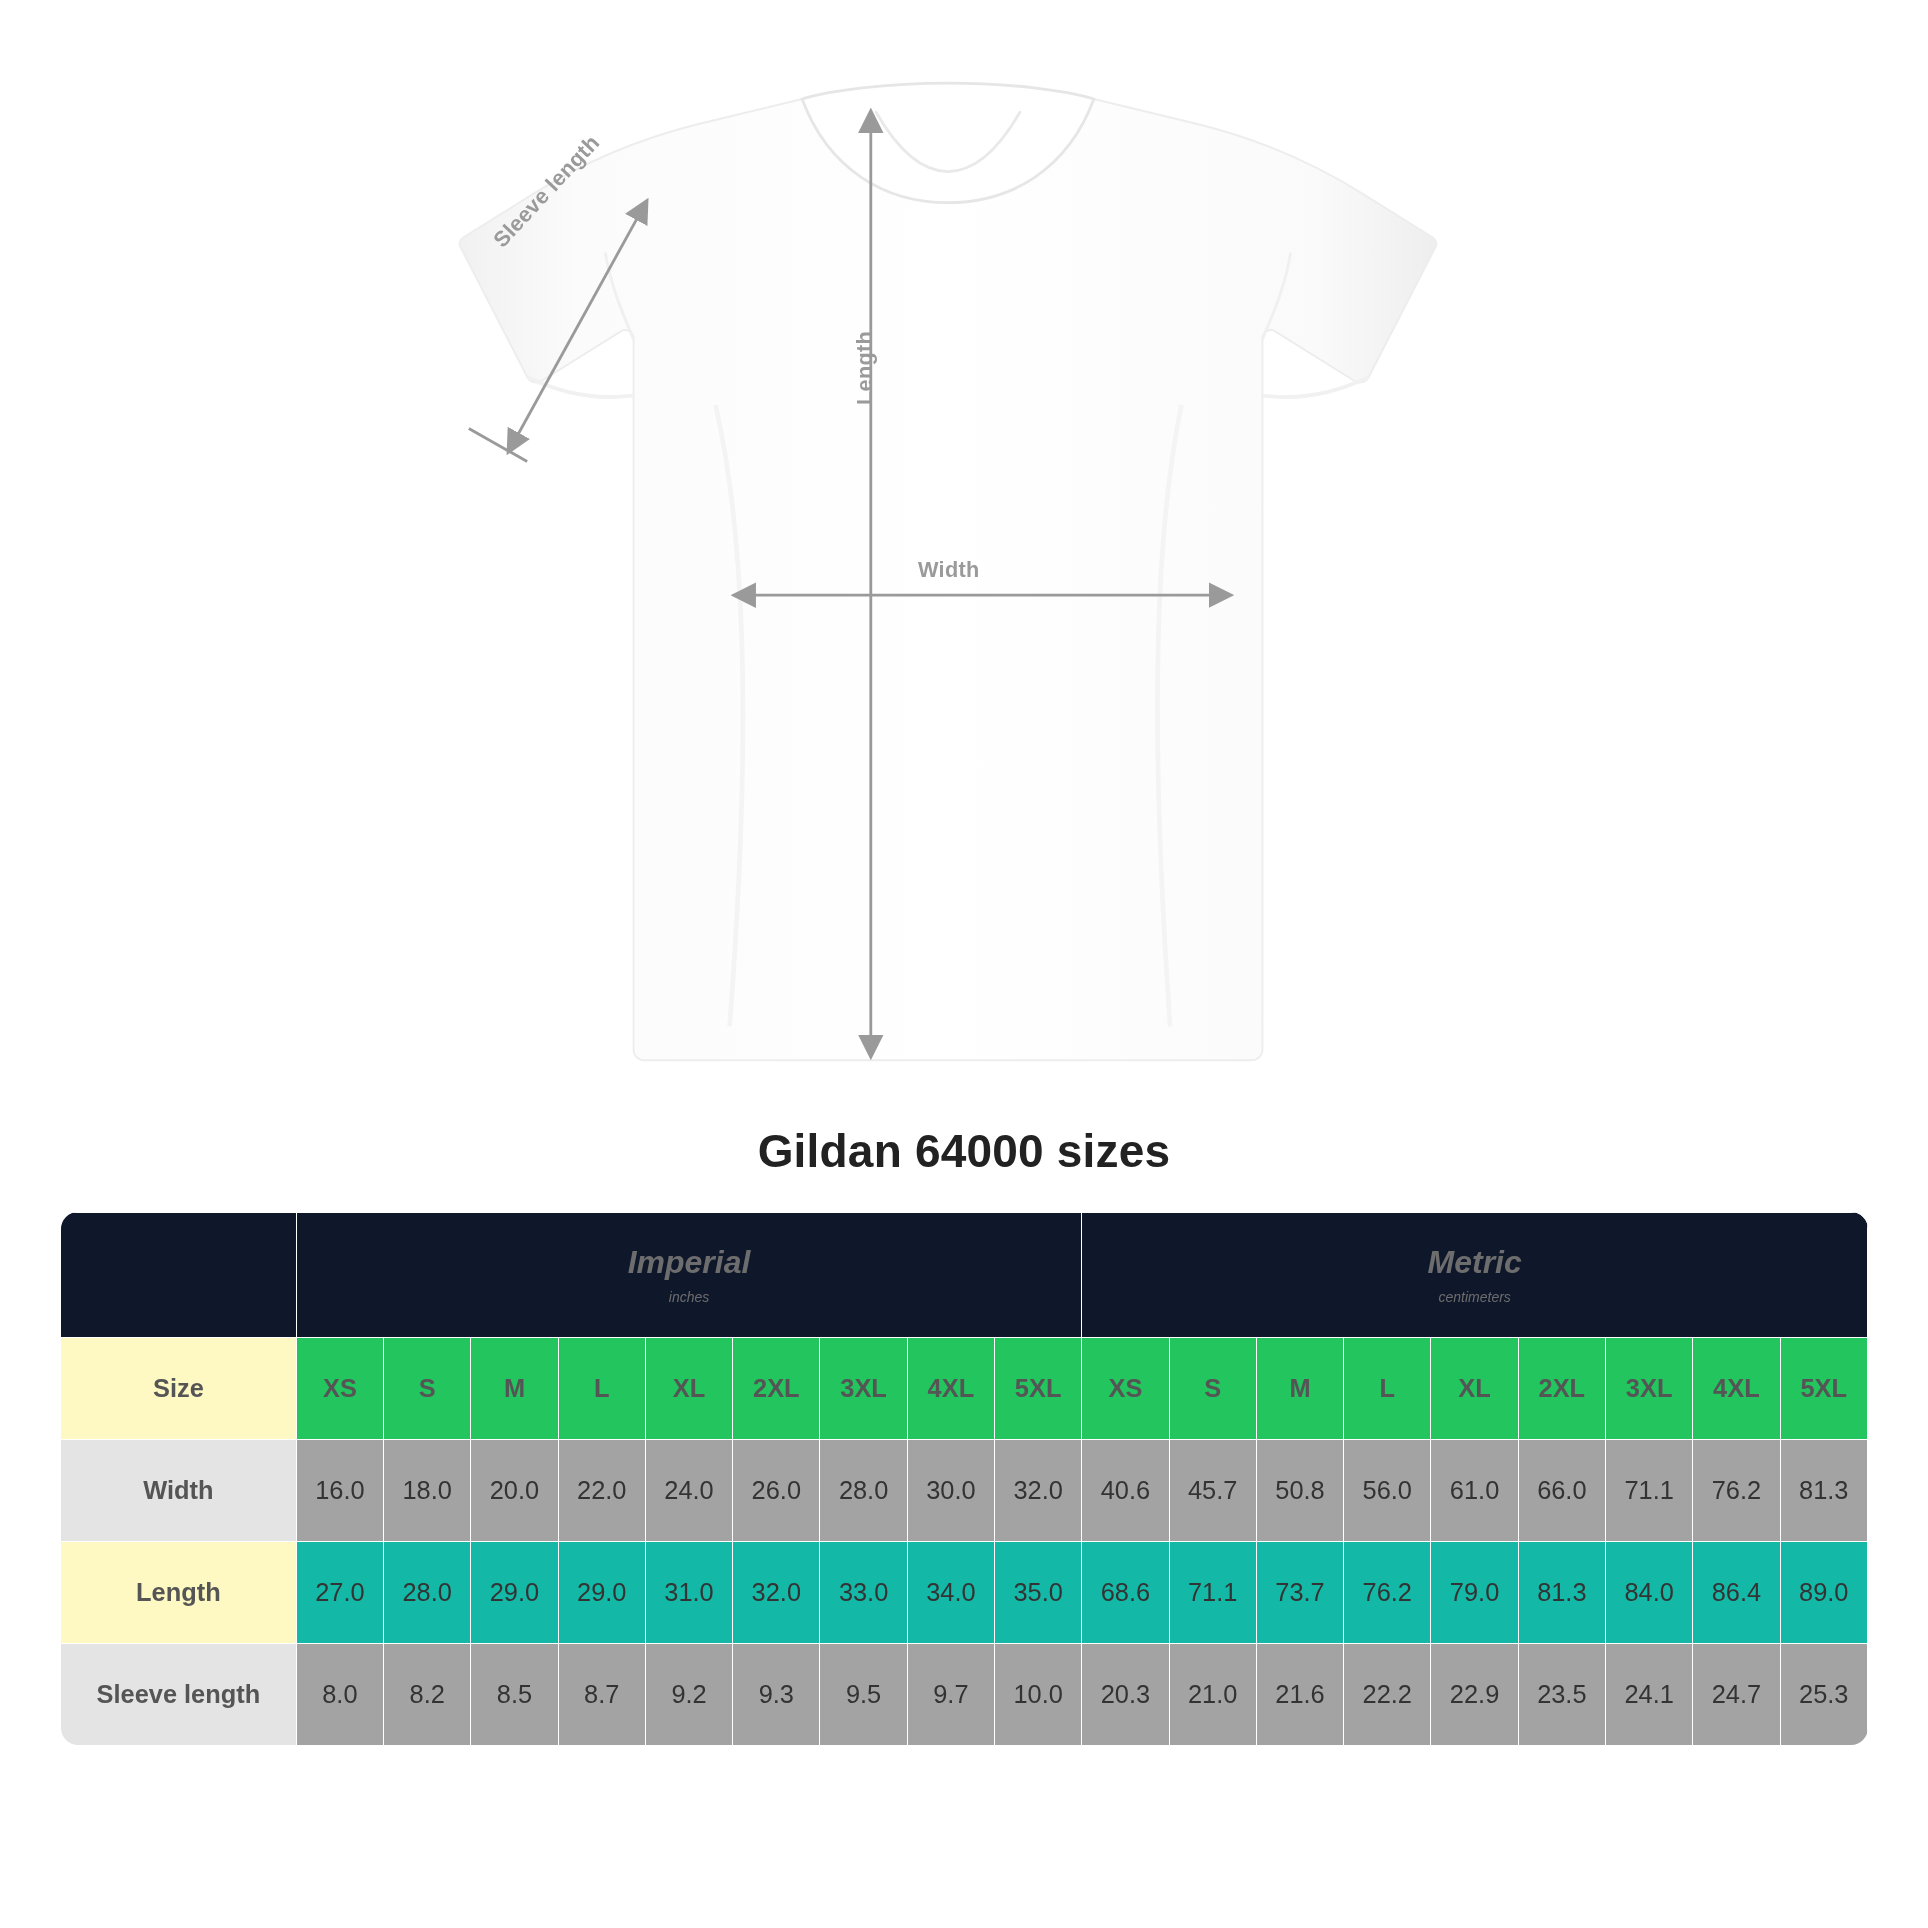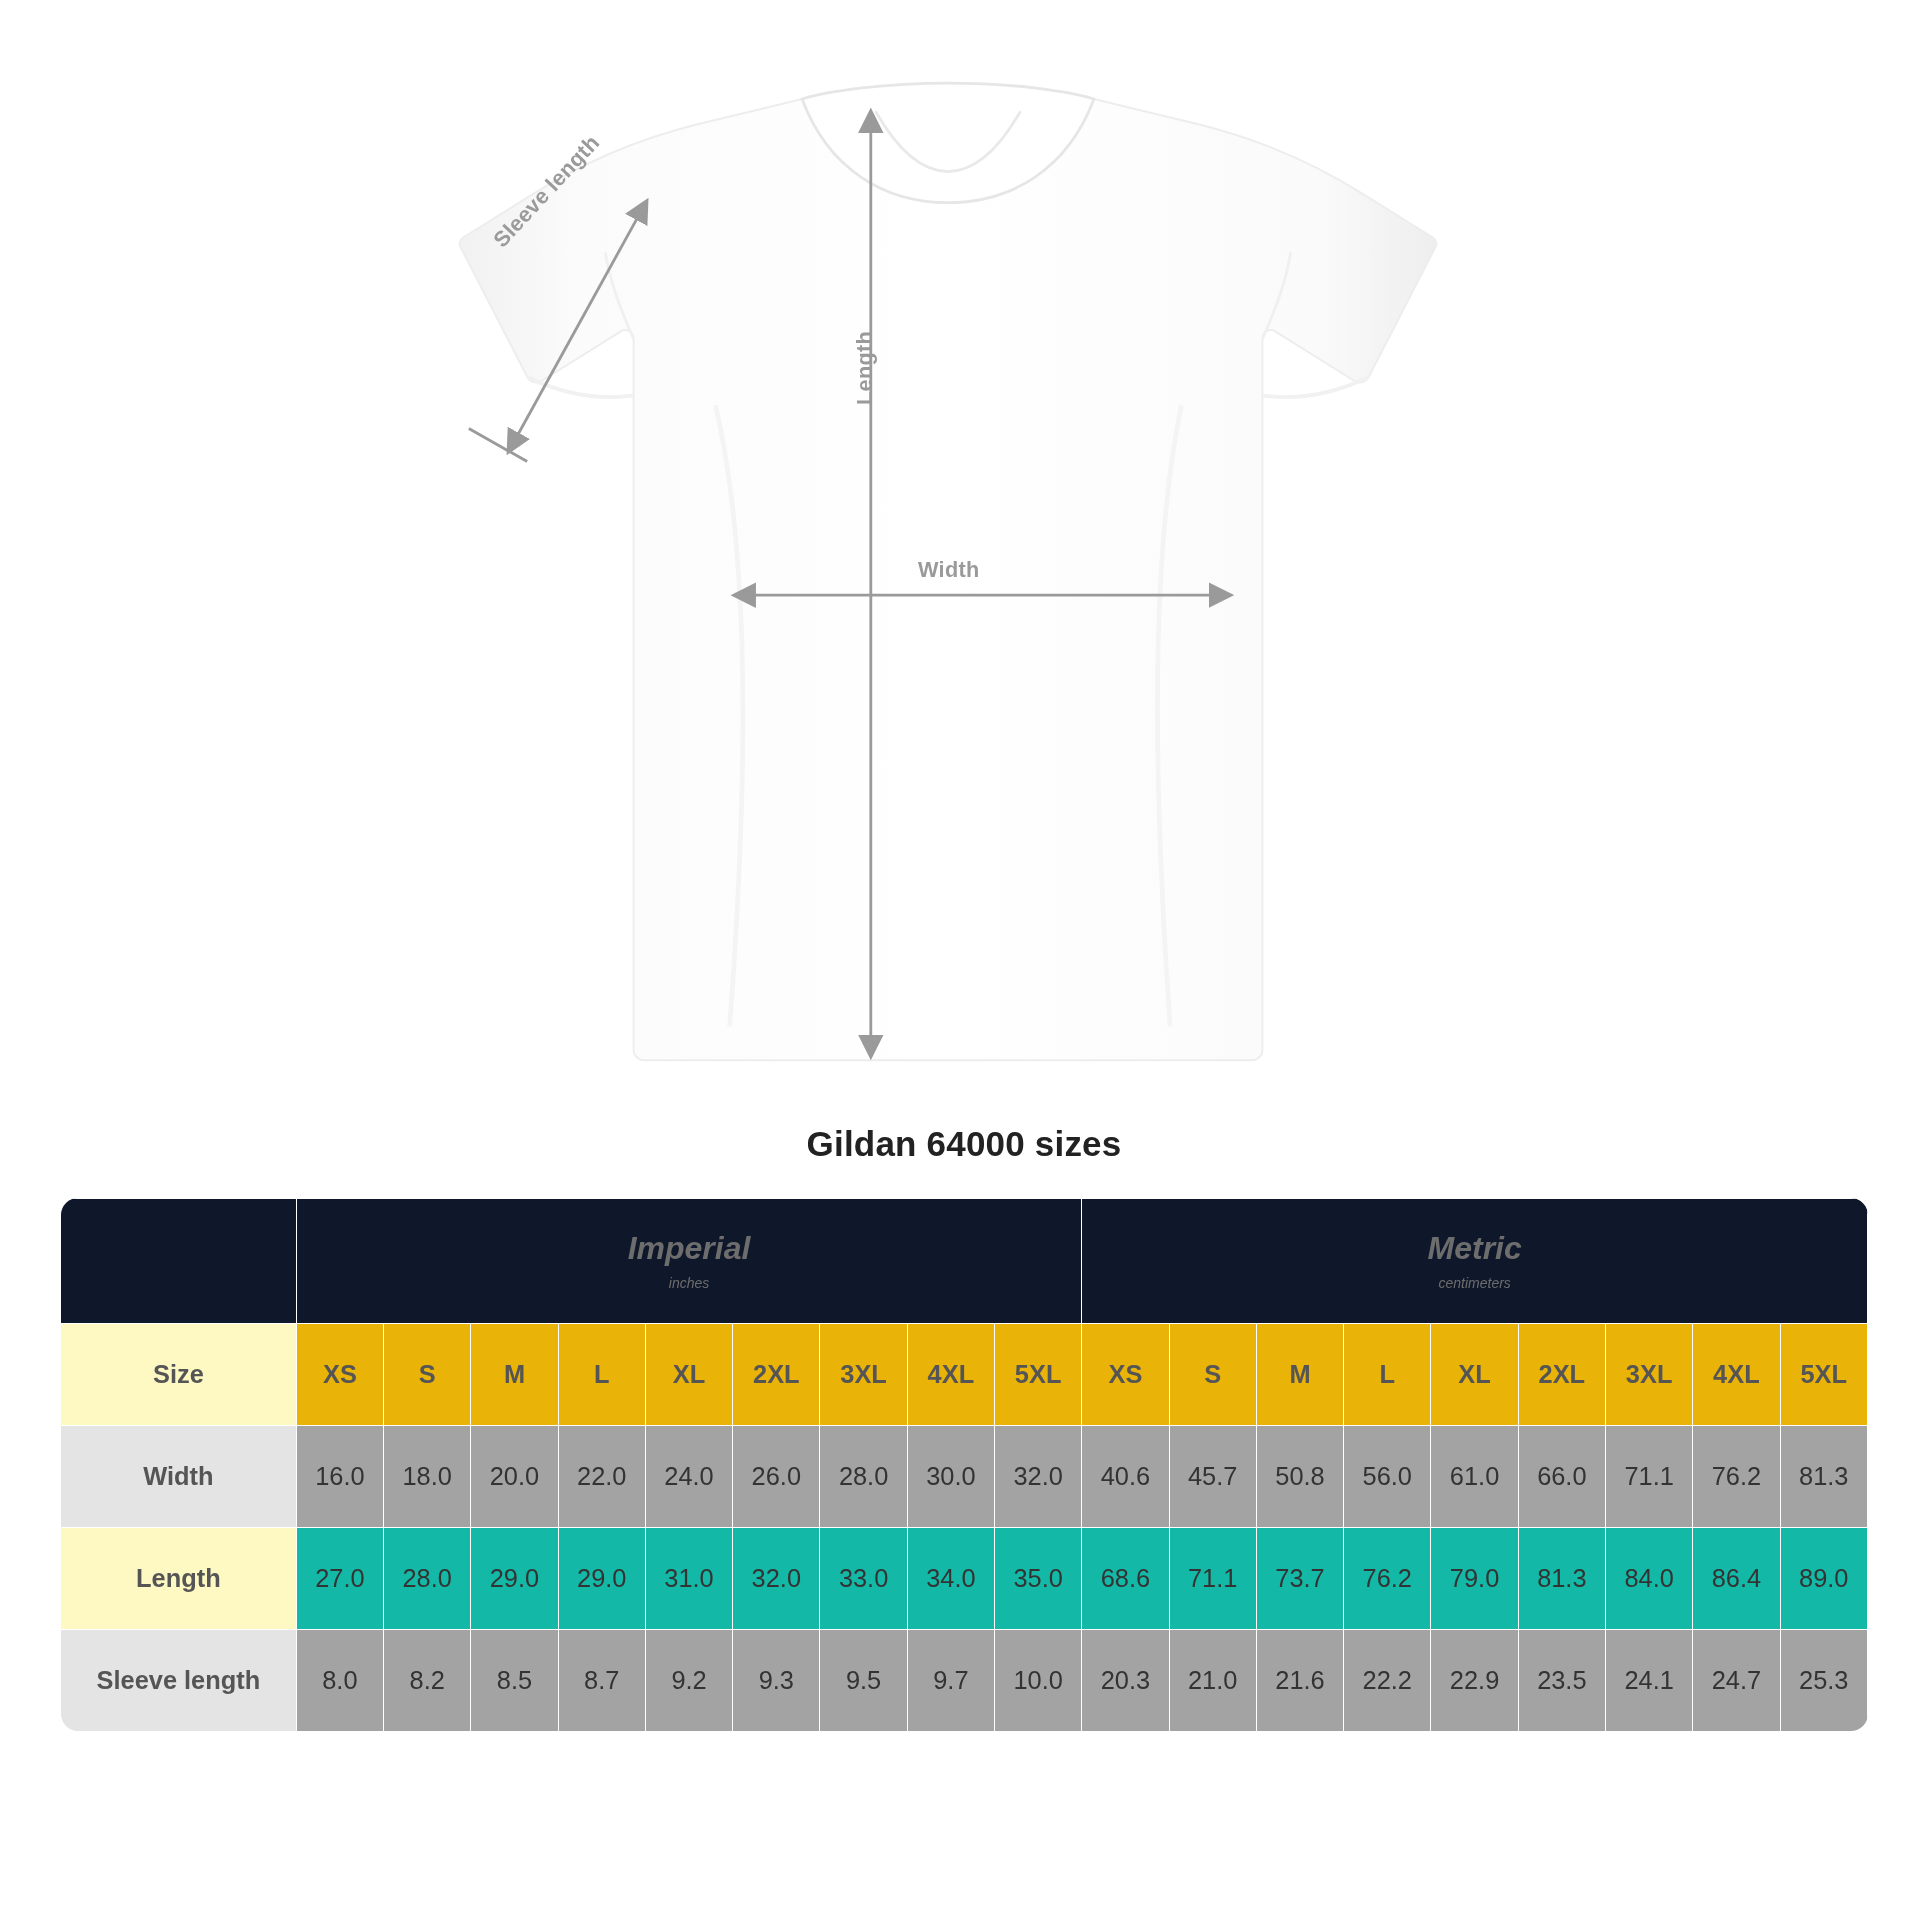--- a/index.html
+++ b/index.html
@@ -54,21 +54,21 @@
     transform: rotate(-47deg);
     transform-origin: left top;
   }
 
   
   .title-block {
     text-align: center;
     margin-top: 7.5px;
   }
   .chart-title {
-    font-size: 35px;
+    font-size: 46px;
     font-weight: bold;
     color: #222222;
     letter-spacing: 0.2px;
   }
   .chart-note {
     font-size: 22.6px;
     font-style: italic;
     color: #4f4f4f;
     margin-top: 22.6px;
   }
@@ -109,21 +109,21 @@
   }
   .row-head {
     background: #fef9c3;
     color: #555555;
     font-weight: bold;
     font-size: 25.4px;
     width: 235px;
     height: 99px;
   }
   .hdr-cell {
-    background: #eab308;
+    background: #22c55e;
     color: #555555;
     font-weight: bold;
     font-size: 25.4px;
     height: 99px;
   }
   .val-cell {
     background: #14b8a6;
     color: #333333;
     font-size: 25.4px;
     height: 99px;

